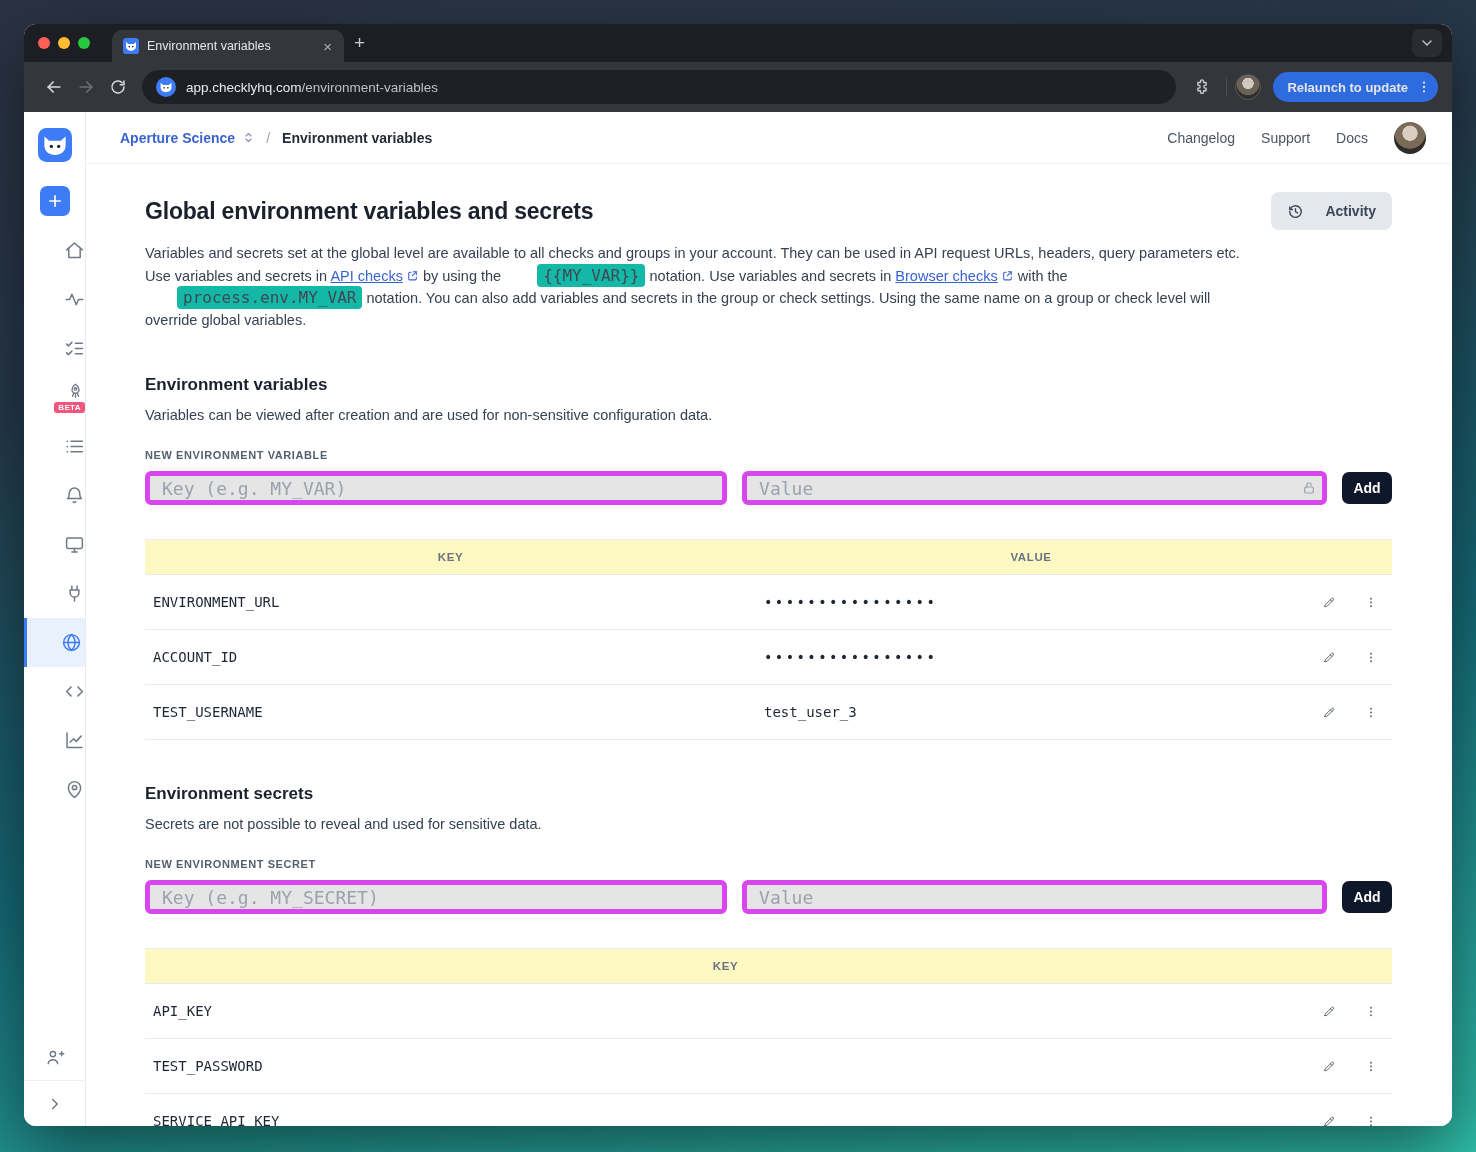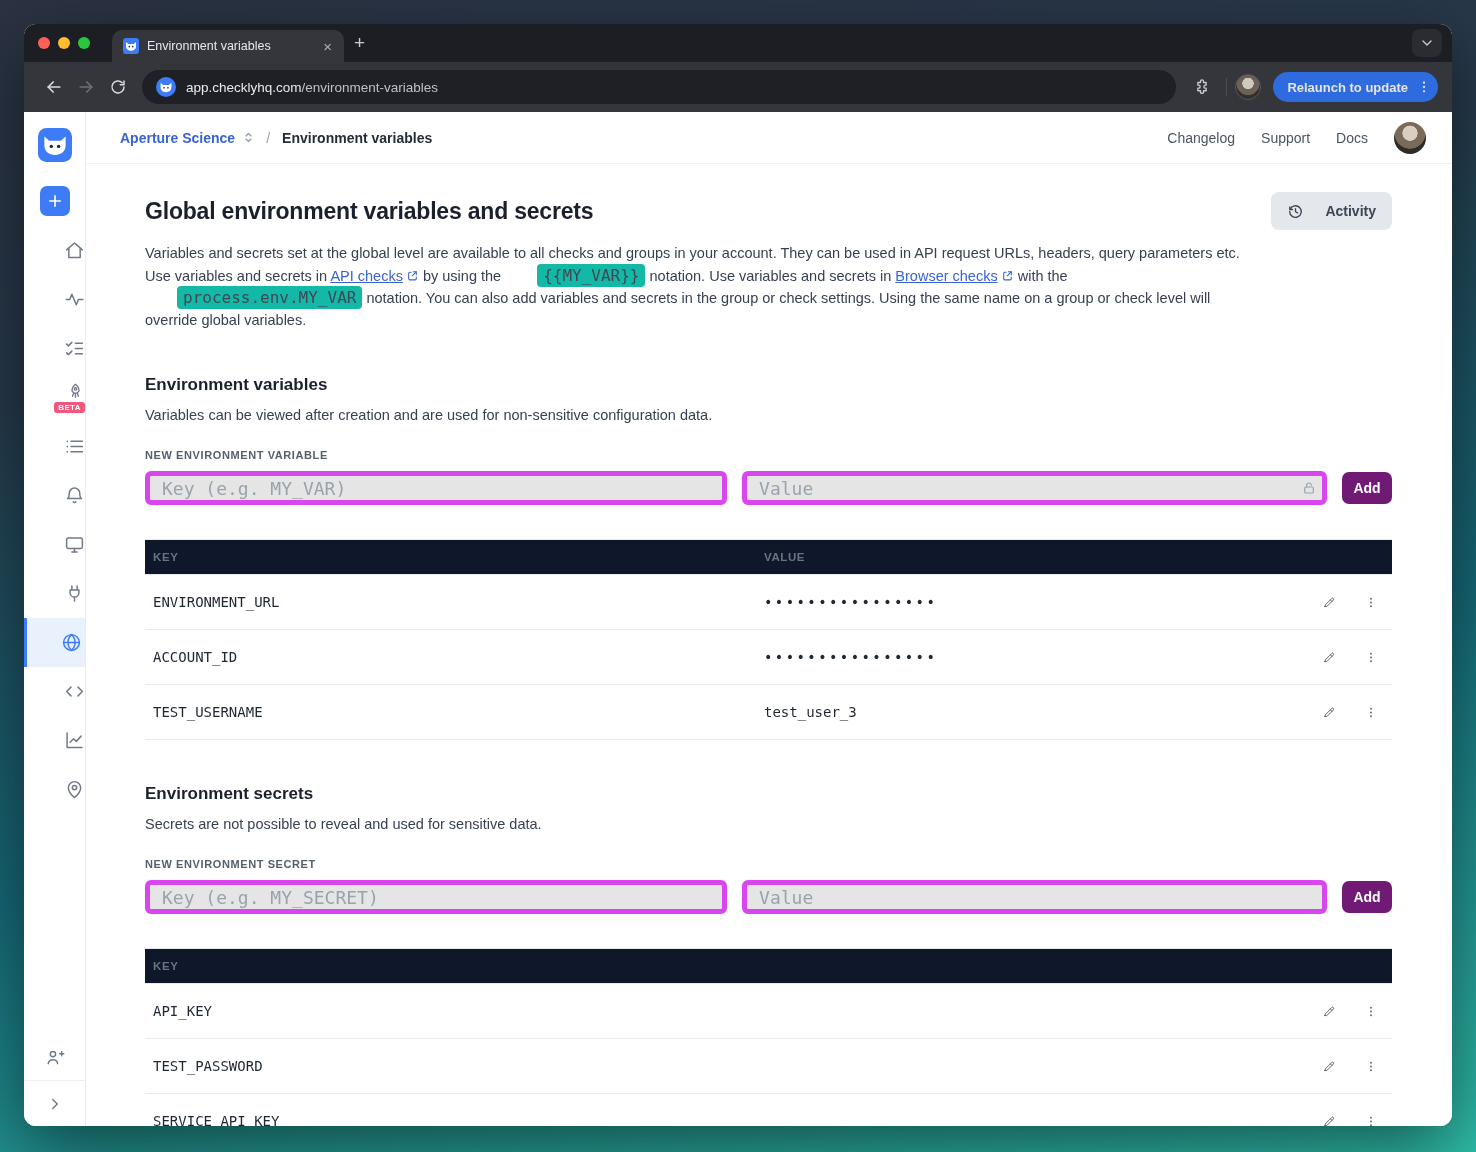--- a/index.html
+++ b/index.html
@@ -86,26 +86,26 @@
   .form-label { margin-top:26px; font-size:11px; font-weight:700; letter-spacing:.6px; color:#55606e; }
 
   .form-row { margin-top:10px; display:flex; align-items:center; gap:15px; }
   .ti { height:34px; background:#e5e5e5; border:5px solid #d946ef; border-radius:6px;
     font-family:"DejaVu Sans Mono", monospace; font-size:18px; color:#374151; padding:0 12px; outline:none; }
   .ti::placeholder { color:#9aa3ad; }
   .ti.key-input { width:583px; }
   .value-wrap { position:relative; width:586px; }
   .value-wrap .ti { width:100%; padding-right:34px; }
   .lock-icon { position:absolute; right:10px; top:50%; transform:translateY(-50%); color:#9aa3ad; pointer-events:none; }
-  .add-btn { width:50px; height:32px; background:#701a75; color:#fff; border:none; border-radius:7px;
+  .add-btn { width:50px; height:32px; background:#0f172a; color:#fff; border:none; border-radius:7px;
     font-family:inherit; font-size:14px; font-weight:600; }
 
   table.env { width:100%; border-collapse:collapse; margin-top:34px; }
-  table.env th { text-align:left; font-size:11.5px; font-weight:700; letter-spacing:.6px; color:#6a7381;
-    background:#0f172a; border-top:1px solid #e8ebee; border-bottom:1px solid #e8ebee; padding:11px 8px; }
+  table.env th { text-align:center; font-size:11.5px; font-weight:700; letter-spacing:.6px; color:#6a7381;
+    background:#fef9c3; border-top:1px solid #e8ebee; border-bottom:1px solid #e8ebee; padding:11px 8px; }
   table.env td { border-bottom:1px solid #e8ebee; padding:14px 8px; font-family:"DejaVu Sans Mono", monospace;
     font-size:14px; color:#1f2733; }
   td.masked { font-size:11px; letter-spacing:2.4px; color:#2a3340; }
   td.actions { text-align:right; white-space:nowrap; padding-right:2px; }
   .icon-btn { display:inline-flex; align-items:center; justify-content:center; width:26px; height:26px;
     background:none; border:none; color:#5b6470; vertical-align:middle; }
   .icon-btn + .icon-btn { margin-left:8px; }
 </style>
 </head>
 <body>

